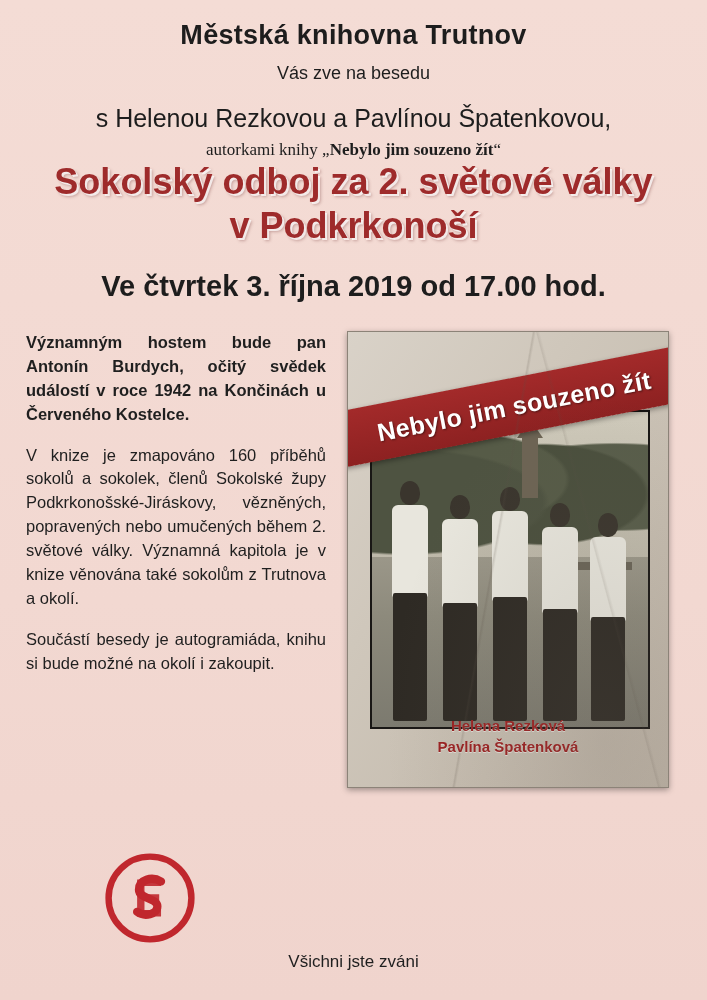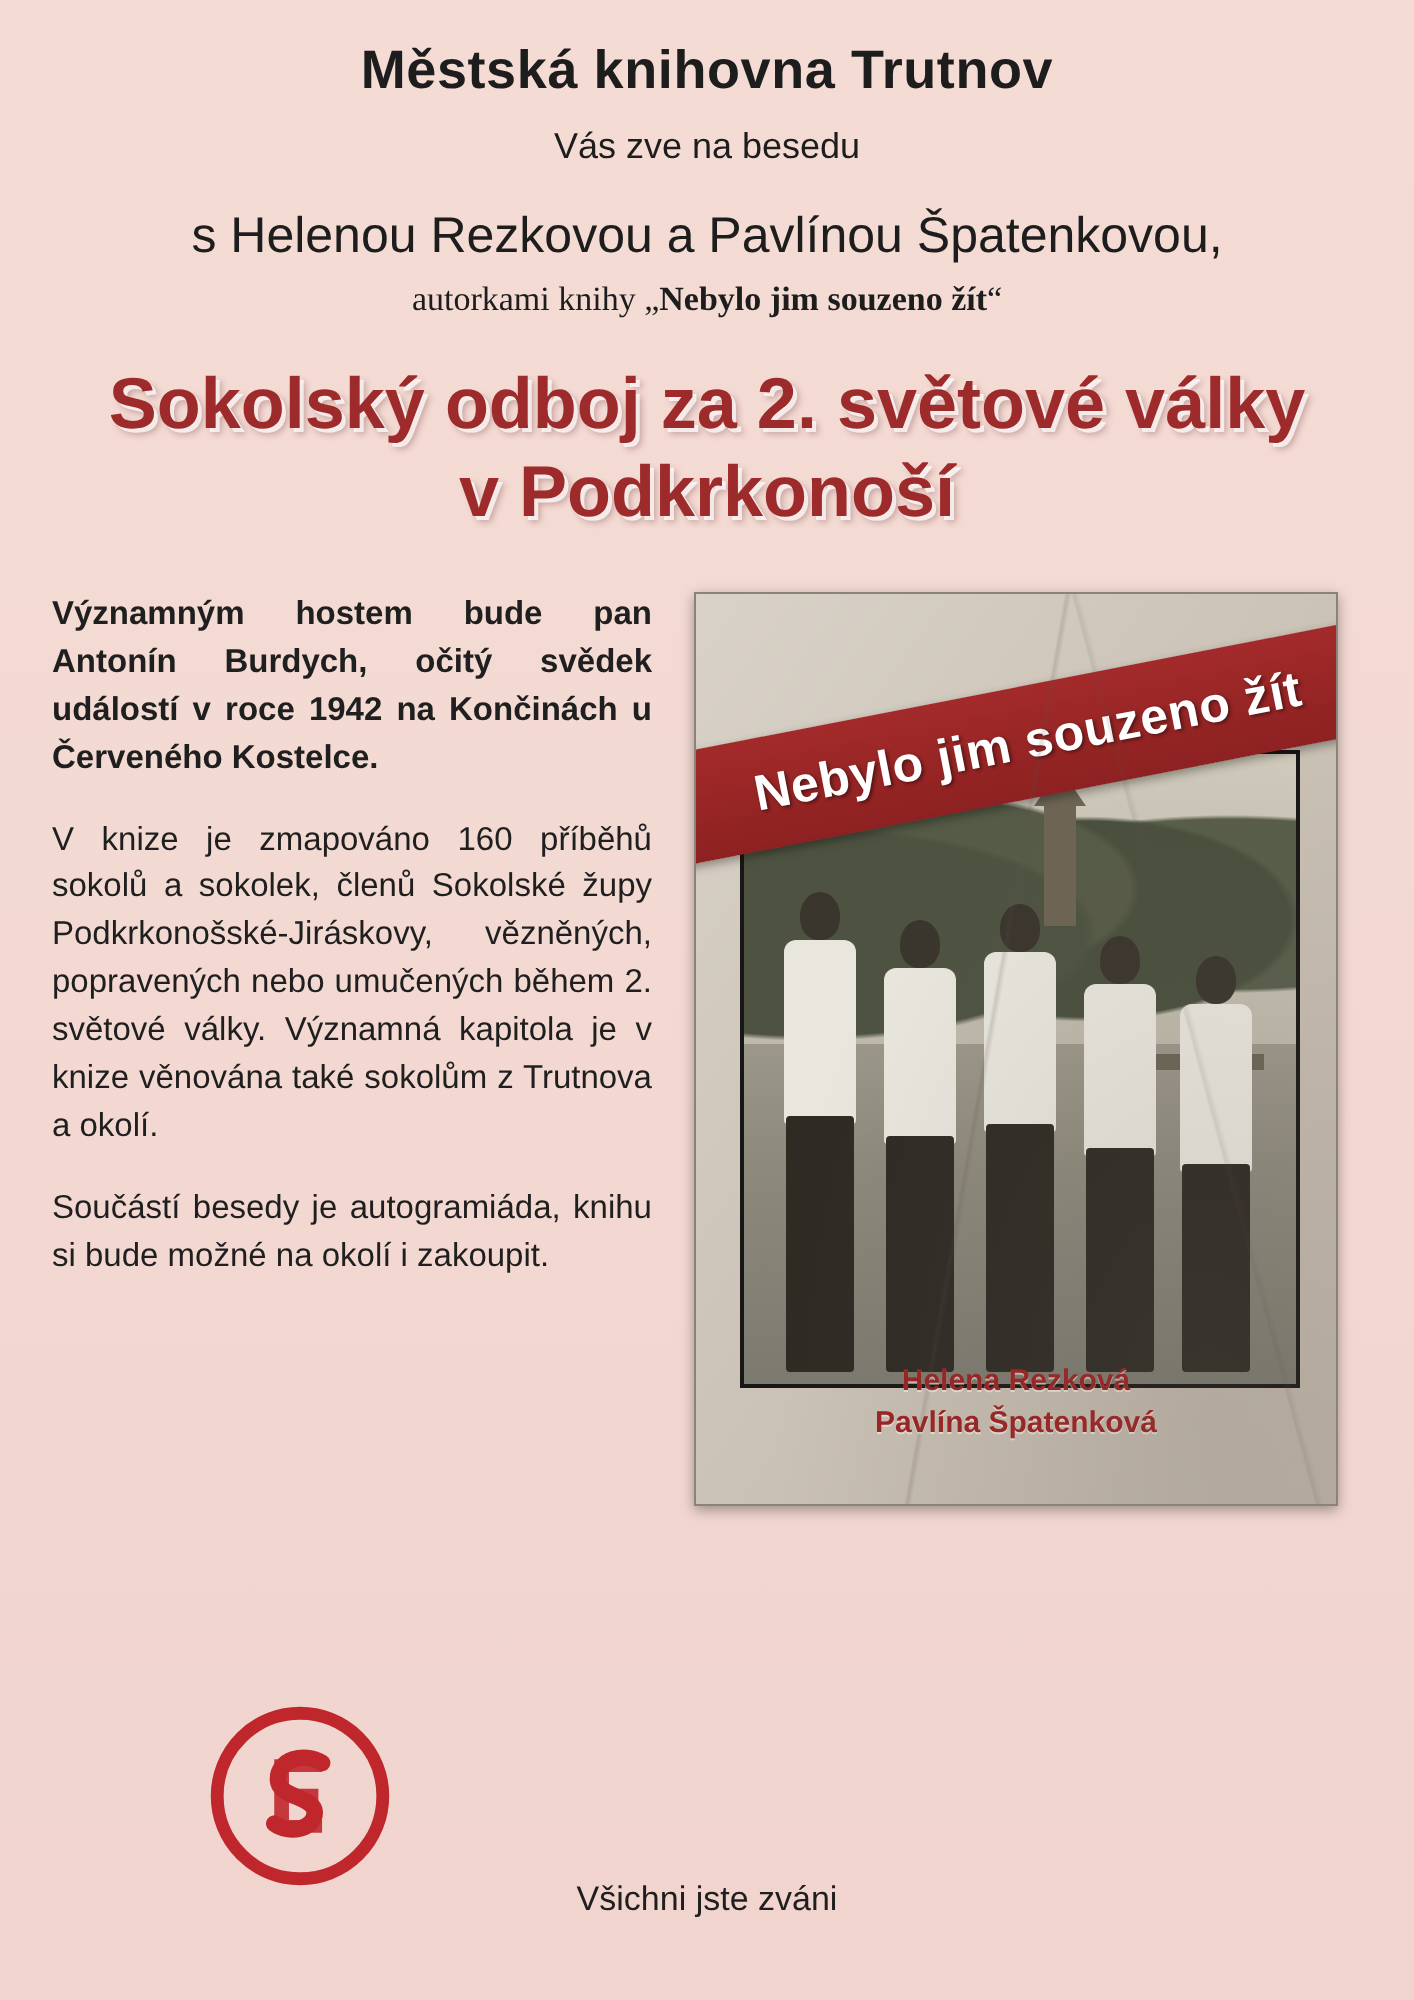--- a/index.html
+++ b/index.html
@@ -51,21 +51,20 @@
     padding: 0 18px;
     font-family: Liberation Serif, serif;
   }
   .line-book b {
     font-weight: bold;
   }
 
   
   .title-red {
     text-align: center;
-    margin-top: 20px;
     font-size: 36px;
     font-weight: bold;
     line-height: 1.22;
     color: #9e2b2b;
     text-shadow: 2px 2px 0 rgba(255,255,255,0.75), 3px 3px 3px rgba(120,60,60,0.35);
     padding: 0 10px;
   }
 
   .line-date {
     text-align: center;
@@ -276,21 +275,21 @@
     height: 92px;
   }
   .sokol-logo {
     width: 92px;
     height: 92px;
   }
 
   .footer {
     position: absolute;
     left: 0; right: 0;
-    bottom: 40px;
+    bottom: 28px;
     text-align: center;
     font-size: 17px;
     color: #1f1f1f;
   }
 </style>
 </head>
 <body>
 
 <div class="poster">
 
@@ -299,20 +298,21 @@
     <div class="line-invite">Vás zve na besedu</div>
     <div class="line-authors">s Helenou Rezkovou a Pavlínou Špatenkovou,</div>
     <div class="line-book"><span>autorkami knihy „</span><b>Nebylo jim souzeno žít</b><span>“</span></div>
   </div>
 
   <div class="title-red">
     <div>Sokolský odboj za 2. světové války</div>
     <div>v Podkrkonoší</div>
   </div>
 
+  <div class="line-date">Ve čtvrtek 3. října 2019 od 17.00 hod.</div>
 
   <div class="body-wrap">
 
     <div class="col-text">
       <p class="para bold">Významným hostem bude pan Antonín Burdych, očitý svědek událostí v roce 1942 na Končinách u Červeného Kostelce.</p>
       <p class="para">V knize je zmapováno 160 příběhů sokolů a sokolek, členů Sokolské župy Podkrkonošské-Jiráskovy, vězněných, popravených nebo umučených během 2. světové války. Významná kapitola je v knize věnována také sokolům z Trutnova a okolí.</p>
       <p class="para">Součástí besedy je autogramiáda, knihu si bude možné na okolí i zakoupit.</p>
     </div>
 
     <div class="col-cover">

